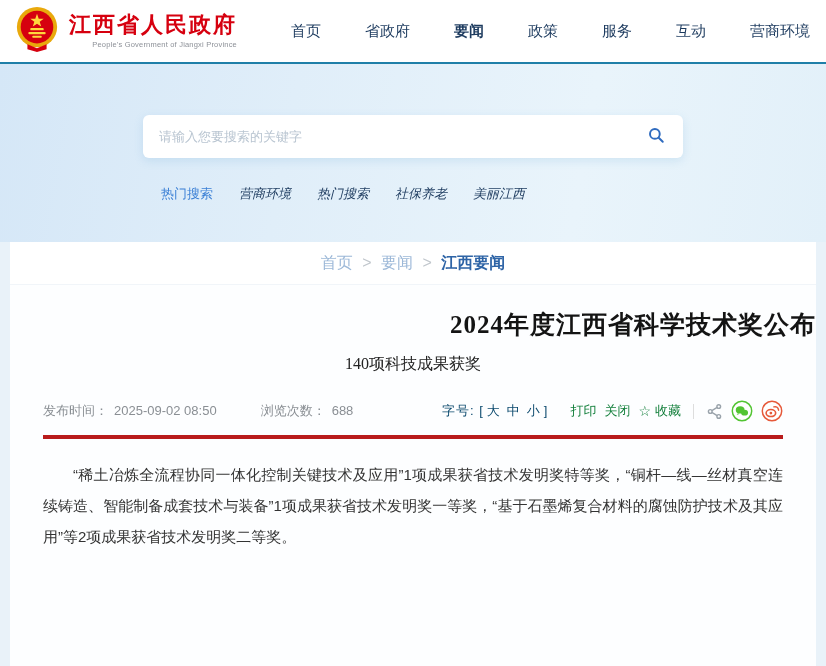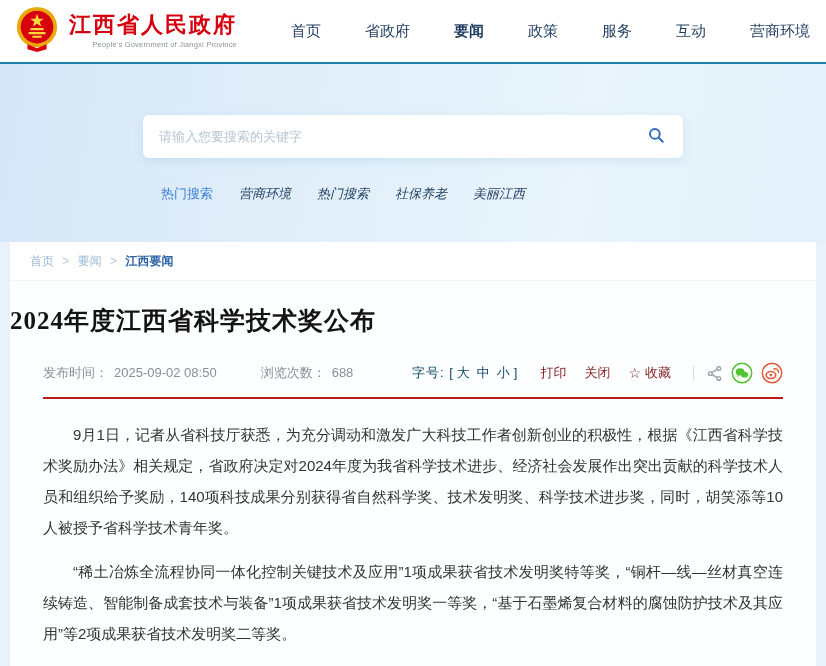--- a/index.html
+++ b/index.html
@@ -38,47 +38,48 @@
   }
   .search-box input::placeholder { color:#b9c5d1; }
   .search-btn { background:none; border:none; cursor:pointer; display:flex; align-items:center; padding:2px; }
   .hot-row { display:flex; gap:26px; margin-top:27px; padding-left:18px; font-size:13px; }
   .hot-label { color:#3a7fd5; }
   .hot-link { color:#1c3a5e; cursor:pointer;font-style:italic; }
 
   
   .card { margin:0 10px; background:#fdfeff; height:424px; }
   .breadcrumb {
-    background:#fff; padding:11px 20px 10px; font-size:12px; color:#b9bec4;
+    background:#fff; padding:11px 20px 10px; font-size:16px; color:#b9bec4;
     border-bottom:1px solid #f1f5f9;
+    text-align:center;
   }
   .crumb-link { color:#9cb8d8; cursor:pointer; }
   .crumb-sep { color:#c0c6cc; margin:0 5px; }
   .crumb-current { color:#2e64a6; font-weight:bold; }
 
   
   .article-title {
     font-family:"Liberation Serif","DejaVu Serif",serif; font-weight:bold;
-    font-size:25px; color:#141414; text-align:left; margin-top:23px; letter-spacing:1px;
+    font-size:25px; color:#141414; text-align:right; margin-top:23px; letter-spacing:1px;padding-left:48px;
   }
   .article-subtitle {
     font-family:"Liberation Serif","DejaVu Serif",serif; font-size:16px;
     color:#222; text-align:center; margin-top:13px;
   }
   .meta-row {
     display:flex; justify-content:space-between; align-items:center;
-    margin:25px 33px 0; padding-bottom:13px; border-bottom:2px solid #b91c1c;
+    margin:25px 33px 0; padding-bottom:13px; border-bottom:4px solid #b91c1c;
     font-size:13px; color:#8a8f94;
   }
   .meta-left span { margin-right:6px; }
   .meta-left .gap { margin-right:44px; }
   .meta-right { display:flex; align-items:center; }
   .fontsize { color:#0c4a6e; margin-right:22px; letter-spacing:1px; }
   .fontsize .size { cursor:pointer; margin:0 3px; }
-  .meta-act { color:#7f1d1d; cursor:pointer; margin-right:18px; }
+  .meta-act { color:#15803d; cursor:pointer; margin-right:8px; }
   .fav { display:flex; align-items:center; gap:4px; }
   .fav .star { font-size:14px; }
   .vdiv { width:1px; height:15px; background:#ddd; margin:0 12px 0 4px; }
   .share-icons { display:flex; align-items:center; gap:8px; }
   .share-icons span { cursor:pointer; display:flex; }
 
   .article-body { padding:7px 33px 0; }
   .article-body p {
     font-size:15px; line-height:31px; color:#333; text-indent:2em;
     text-align:justify; margin-top:13px;
@@ -143,20 +144,21 @@
 
   <div class="breadcrumb">
     <span class="crumb-link">首页</span>
     <span class="crumb-sep">&gt;</span>
     <span class="crumb-link">要闻</span>
     <span class="crumb-sep">&gt;</span>
     <span class="crumb-current">江西要闻</span>
   </div>
 
   <h1 class="article-title">2024年度江西省科学技术奖公布</h1>
+  <div class="article-subtitle">140项科技成果获奖</div>
 
   <div class="meta-row">
     <div class="meta-left">
       <span>发布时间：</span><span class="gap">2025-09-02 08:50</span><span>浏览次数：</span><span>688</span>
     </div>
     <div class="meta-right">
       <span class="fontsize"><span>字号:</span>
         <span>[</span><span class="size">大</span><span class="size">中</span><span class="size">小</span><span>]</span></span>
       <span class="meta-act">打印</span>
       <span class="meta-act">关闭</span>
@@ -189,18 +191,17 @@
             <ellipse cx="10.8" cy="14.2" rx="5.2" ry="3.8" fill="none" stroke="#e6593a" stroke-width="1.8"></ellipse>
             <circle cx="10.8" cy="14.2" r="1.5" fill="#e6593a"></circle>
             <path d="M14 7.5 q4.5 -1 5.2 3.6" fill="none" stroke="#e6593a" stroke-width="1.6" stroke-linecap="round"></path>
           </svg>
         </span>
       </span>
     </div>
   </div>
 
   <div class="article-body">
-    <p>9月1日，记者从省科技厅获悉，为充分调动和激发广大科技工作者创新创业的积极性，根据《江西省科学技术奖励办法》相关规定，省政府决定对2024年度为我省科学技术进步、经济社会发展作出突出贡献的科学技术人员和组织给予奖励，140项科技成果分别获得省自然科学奖、技术发明奖、科学技术进步奖，同时，胡笑添等10人被授予省科学技术青年奖。</p>
     <p>“稀土冶炼全流程协同一体化控制关键技术及应用”1项成果获省技术发明奖特等奖，“铜杆—线—丝材真空连续铸造、智能制备成套技术与装备”1项成果获省技术发明奖一等奖，“基于石墨烯复合材料的腐蚀防护技术及其应用”等2项成果获省技术发明奖二等奖。</p>
 
   </div>
 
 </div>
 
 </body></html>

